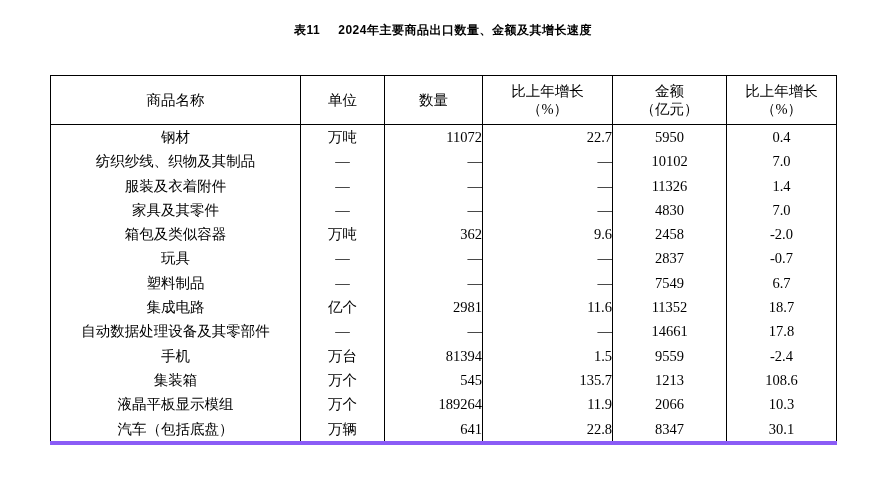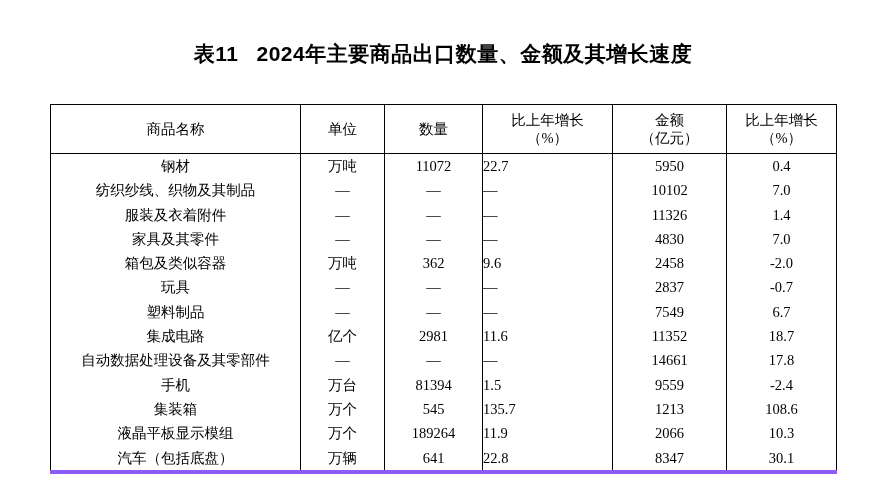--- a/index.html
+++ b/index.html
@@ -17,23 +17,23 @@
   }
   .page {
     width: 886px;
     height: 481px;
     position: relative;
   }
   .title {
     text-align: center;
     font-family: "Liberation Sans", "DejaVu Sans", sans-serif;
     font-weight: bold;
-    font-size: 21px;
+    font-size: 12px;
     letter-spacing: 0.5px;
-    padding-top: 40px;
+    padding-top: 22px;
   }
   .title .tnum {
     margin-right: 18px;
   }
   .table-wrap {
     margin: 0 auto;
     margin-top: 36px;
     width: 786px;
   }
   table.maintable {
@@ -69,25 +69,25 @@
   td.c-name {
     text-align: center;
     padding-left: 28px;
     width: 250px;
   }
   td.c-unit {
     text-align: center;
     width: 84px;
   }
   td.c-qty {
-    text-align: center;
+    text-align: right;
     width: 98px;
   }
   td.c-qgrow {
-    text-align: left;
+    text-align: right;
     width: 130px;
   }
   td.c-amt {
     text-align: center;
     width: 114px;
   }
   td.c-agrow {
     text-align: center;
     width: 110px;
   }

